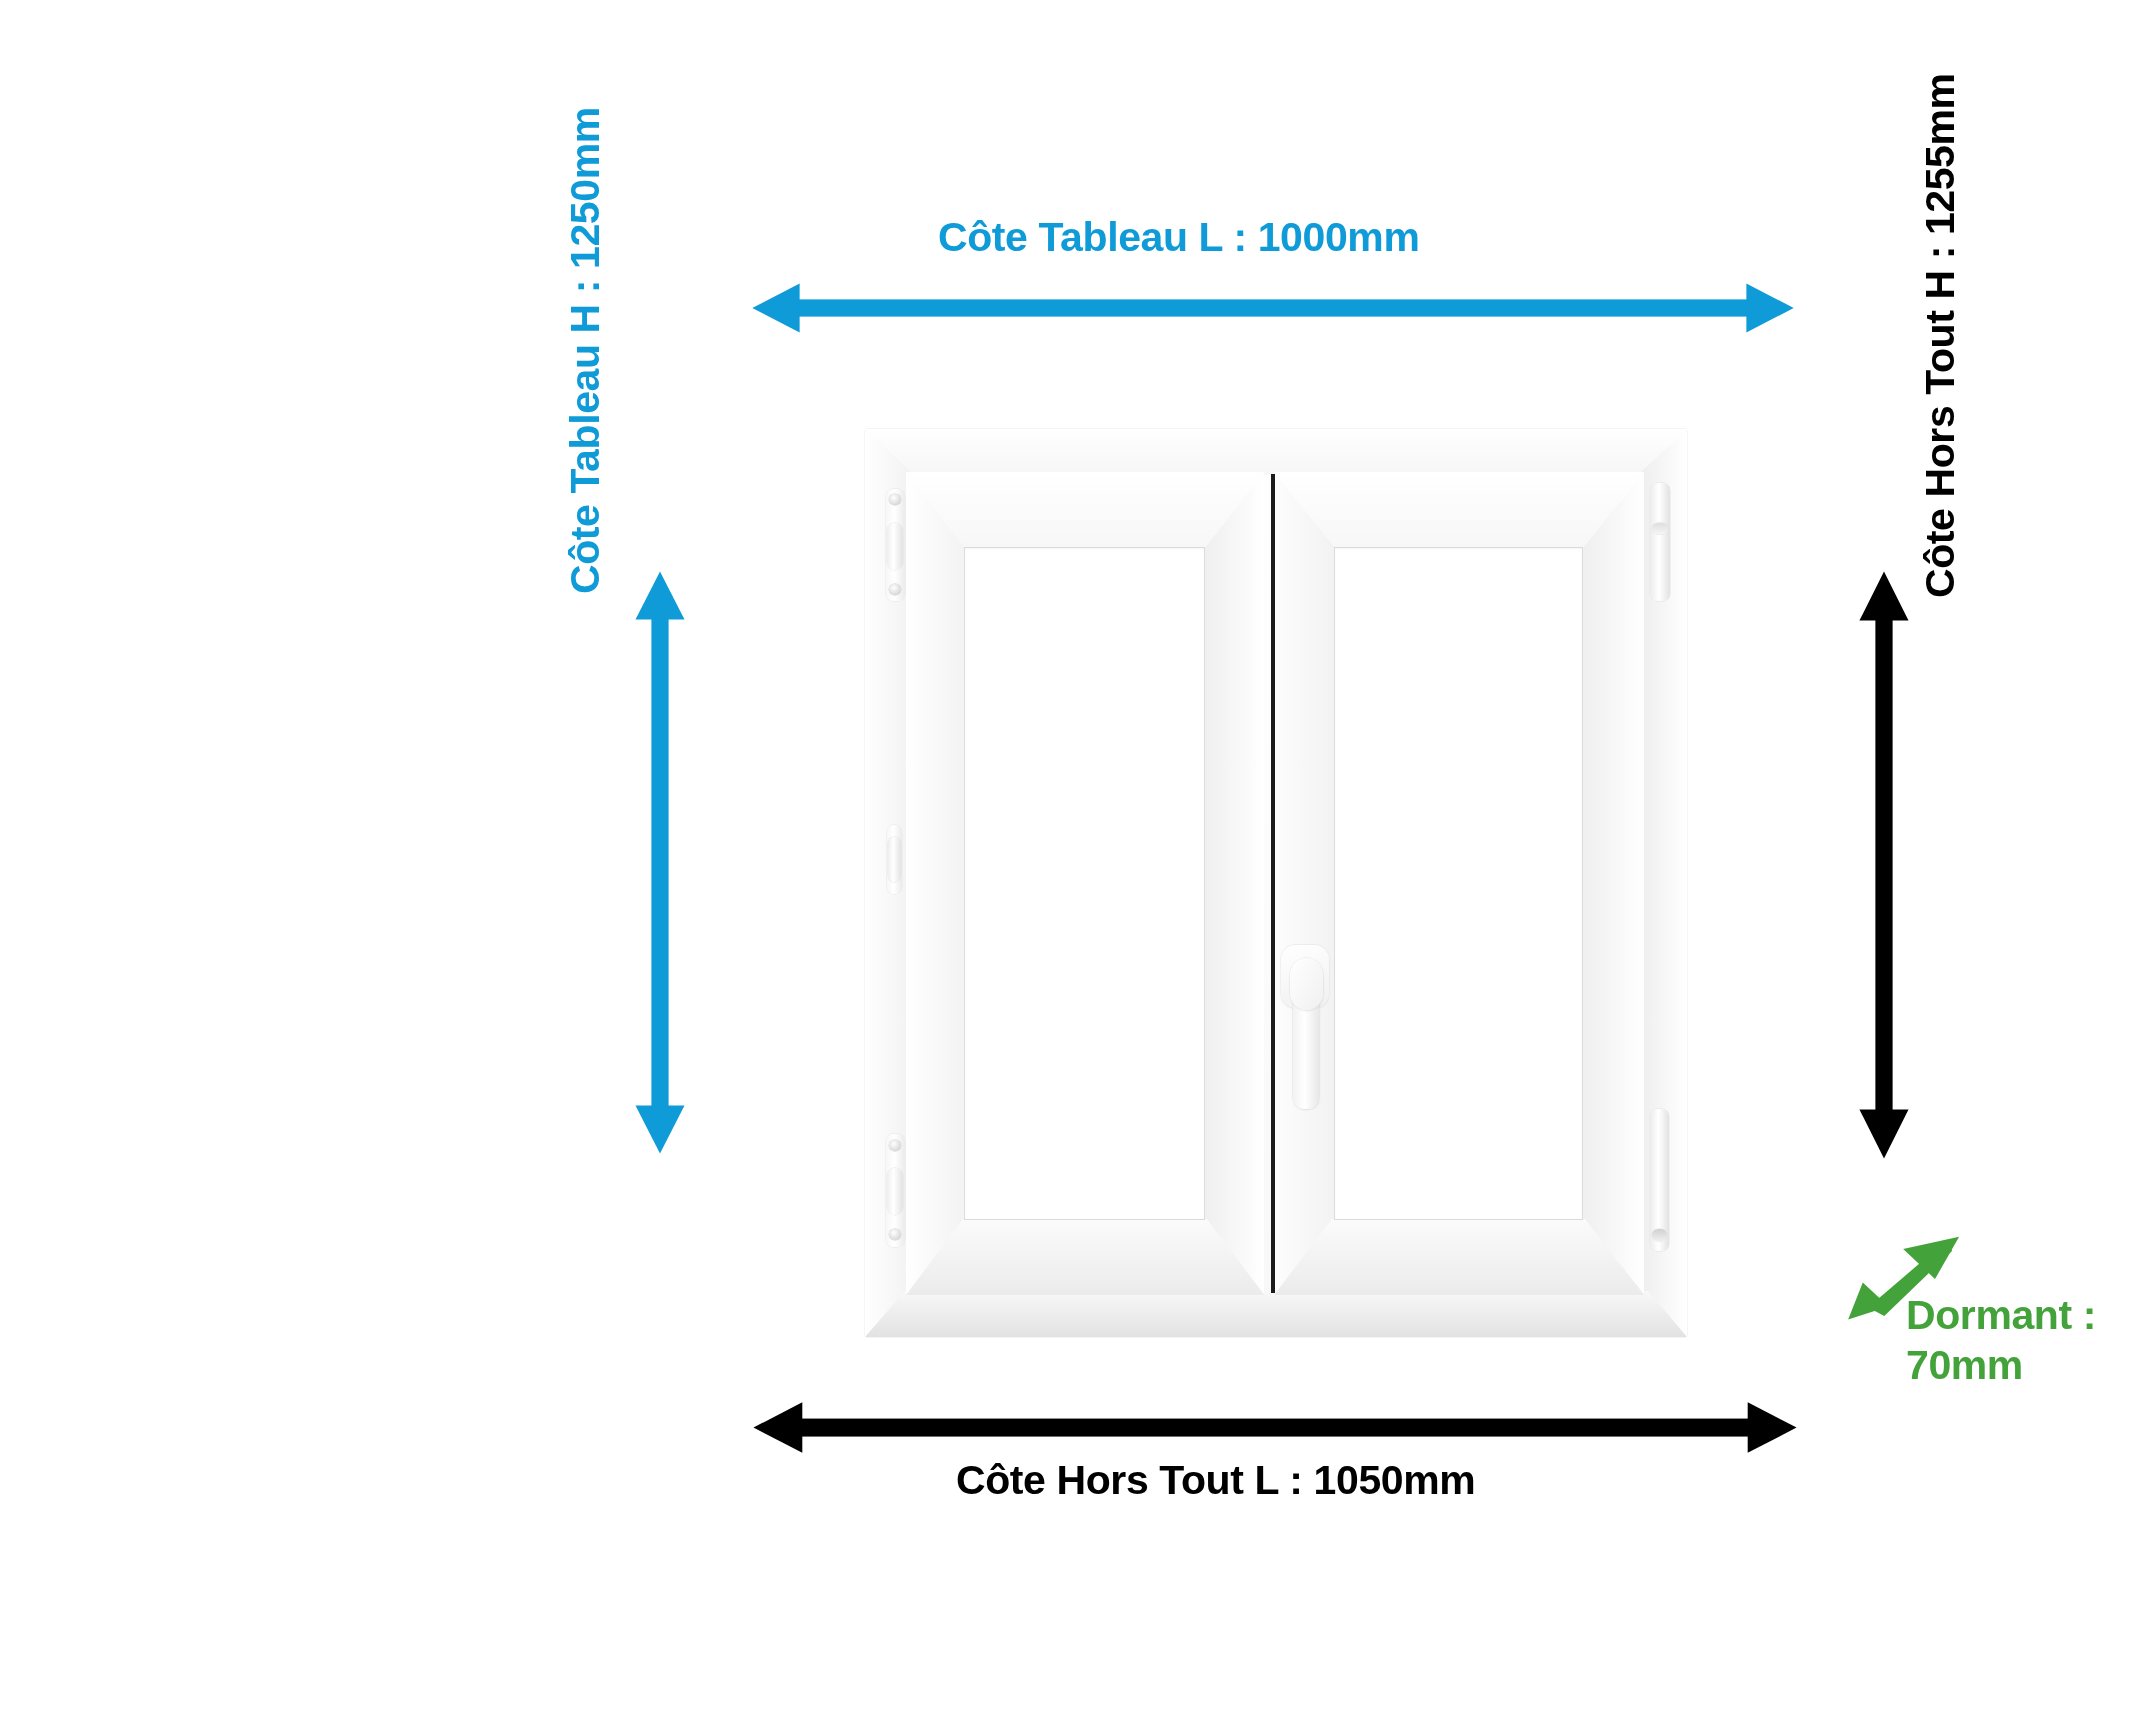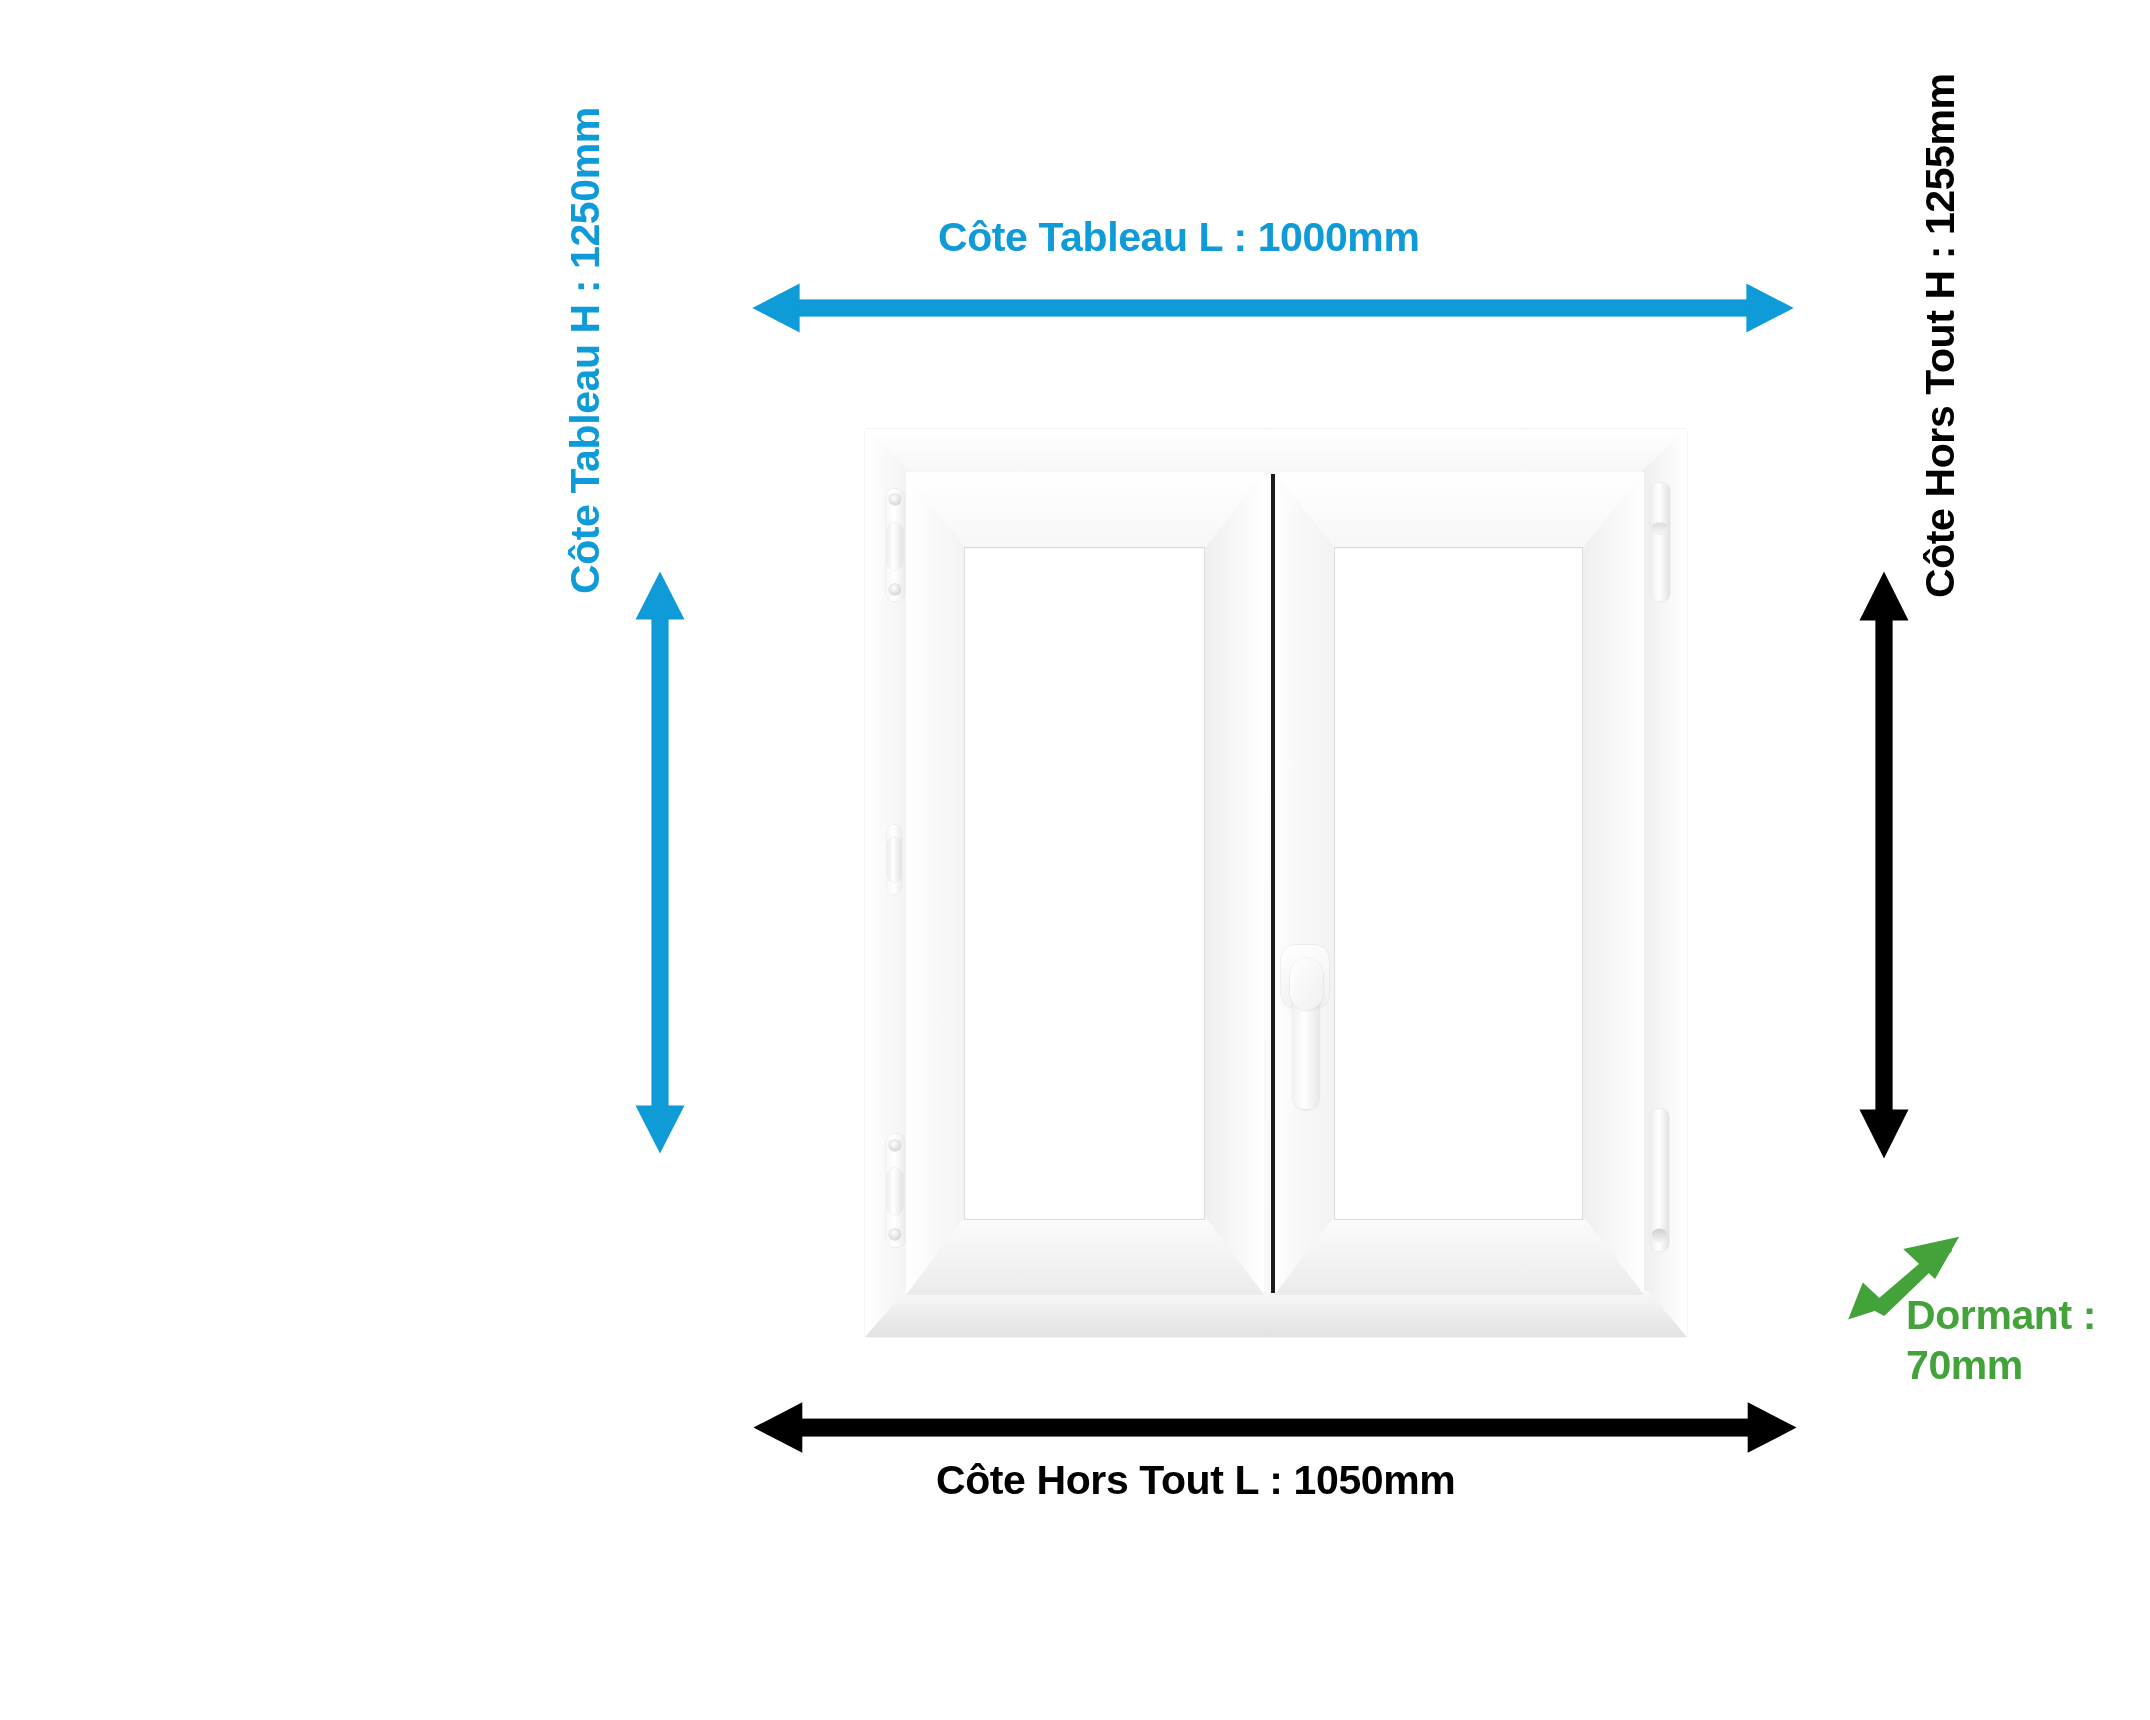--- a/index.html
+++ b/index.html
@@ -33,21 +33,21 @@
   .dim-label.green { color: #43a239; }
 
   
   #label-tableau-l {
     left: 938px;
     top: 215px;
     font-size: 41px;
   }
   
   #label-hors-tout-l {
-    left: 936px;
+    left: 956px;
     top: 1458px;
     font-size: 41px;
   }
   
   #label-tableau-h {
     left: 563px;
     top: 594px;
     width: 568px;
     font-size: 41px;
     transform: rotate(-90deg);

